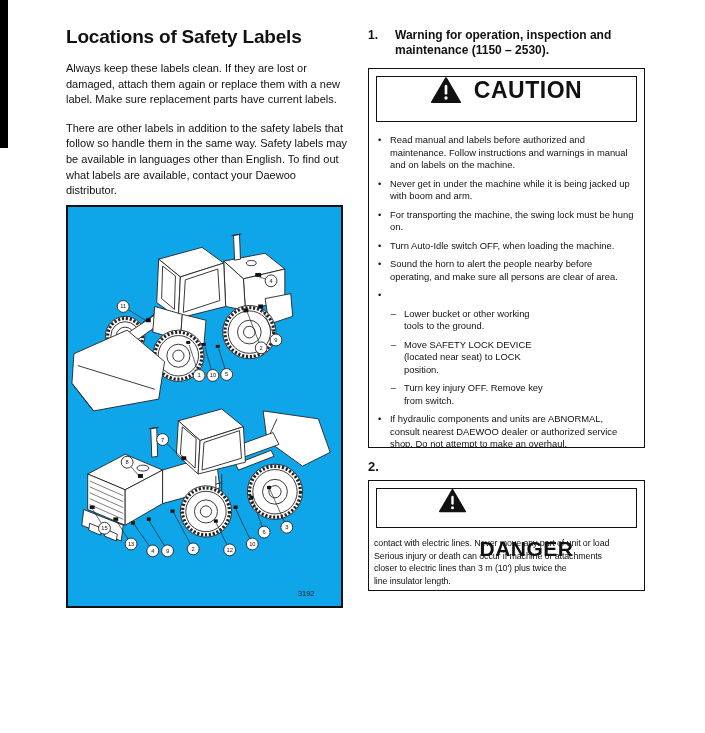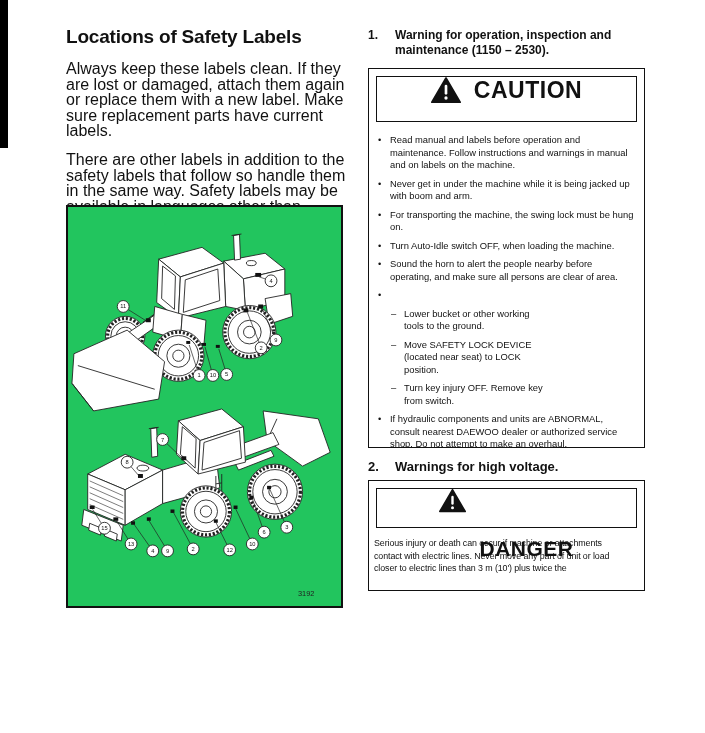--- a/index.html
+++ b/index.html
@@ -3,22 +3,22 @@
 <meta charset="utf-8">
 <style>
   html,body{margin:0;padding:0;}
   body{
     width:705px;height:733px;background:#ffffff;color:#111;
     font-family:"Liberation Sans",sans-serif;position:relative;overflow:hidden;
   }
   .black-bar{position:absolute;left:0;top:0;width:8px;height:148px;background:#000;}
   .left-col{position:absolute;left:66px;top:26px;width:282px;}
   .title{font-size:19px;font-weight:bold;margin:0 0 13px 0;letter-spacing:-0.2px;}
-  .para{font-size:16px;line-height:15.6px;margin:0 0 13px 0;}
-  .figure-box{position:absolute;left:66px;top:205px;width:277px;height:403px;border:2px solid #111;box-sizing:border-box;background:#22c55e;}
+  .para{font-size:11px;line-height:15.6px;margin:0 0 13px 0;}
+  .figure-box{position:absolute;left:66px;top:205px;width:277px;height:403px;border:2px solid #111;box-sizing:border-box;background:#0ea5e9;}
   svg.fig{display:block;width:100%;height:100%;}
 
   .item-heading{position:absolute;left:368px;width:284px;display:flex;font-weight:bold;}
   .item-heading .num{width:27px;flex:none;}
   .h1{top:28px;font-size:12px;line-height:14.5px;}
   .h2{top:459px;font-size:13px;line-height:15px;}
 
   .warn-box{position:absolute;left:368px;width:277px;border:1.5px solid #111;box-sizing:border-box;background:#fff;overflow:hidden;}
   .caution-box{top:68px;height:380px;}
   .danger-box{top:480px;height:111px;}
@@ -318,21 +318,21 @@
     <svg width="30" height="27" viewBox="0 0 36 32">
       <path d="M18 1 L35 30 L1 30 Z" fill="#111" stroke="#111" stroke-width="2" stroke-linejoin="round"></path>
       <rect x="16.4" y="9" width="3.2" height="12" rx="1.6" fill="#fff"></rect>
       <circle cx="18" cy="25" r="2" fill="#fff"></circle>
     </svg>
     <span class="warn-word">CAUTION</span>
   </div>
   <div class="bullets">
     <div class="bullet">
       <span class="marker">•</span>
-      <span class="btext">Read manual and labels before operation and maintenance. Follow instructions and warnings in manual and on labels on the machine.</span>
+      <span class="btext">Read manual and labels before authorized and maintenance. Follow instructions and warnings in manual and on labels on the machine.</span>
     </div>
     <div class="bullet">
       <span class="marker">•</span>
       <span class="btext">Never get in under the machine while it is being jacked up with boom and arm.</span>
     </div>
     <div class="bullet">
       <span class="marker">•</span>
       <span class="btext">For transporting the machine, the swing lock must be hung on.</span>
     </div>
     <div class="bullet">
@@ -362,30 +362,30 @@
     </div>
     <div class="bullet">
       <span class="marker">•</span>
       <span class="btext">If hydraulic components and units are ABNORMAL, consult nearest DAEWOO dealer or authorized service shop. Do not attempt to make an overhaul.</span>
     </div>
   </div>
 </div>
 
 <div class="item-heading h2">
   <span class="num">2.</span>
-  <span class="txt">Warnings for high voltage.</span>
 </div>
 
 <div class="warn-box danger-box">
   <div class="warn-header">
     <svg width="27" height="24" viewBox="0 0 36 32">
       <path d="M18 1 L35 30 L1 30 Z" fill="#111" stroke="#111" stroke-width="2" stroke-linejoin="round"></path>
       <rect x="16.4" y="9" width="3.2" height="12" rx="1.6" fill="#fff"></rect>
       <circle cx="18" cy="25" r="2" fill="#fff"></circle>
     </svg>
     <span class="warn-word">DANGER</span>
   </div>
   <div class="danger-text">
+    <div>contact with electric lines. Never move any part of unit or load</div>
     <div>Serious injury or death can occur if machine or attachments</div>
-    <div>contact with electric lines. Never move any part of unit or load</div>
     <div>closer to electric lines than 3 m (10') plus twice the</div>
+    <div>line insulator length.</div>
   </div>
 </div>
 
 </body></html>

